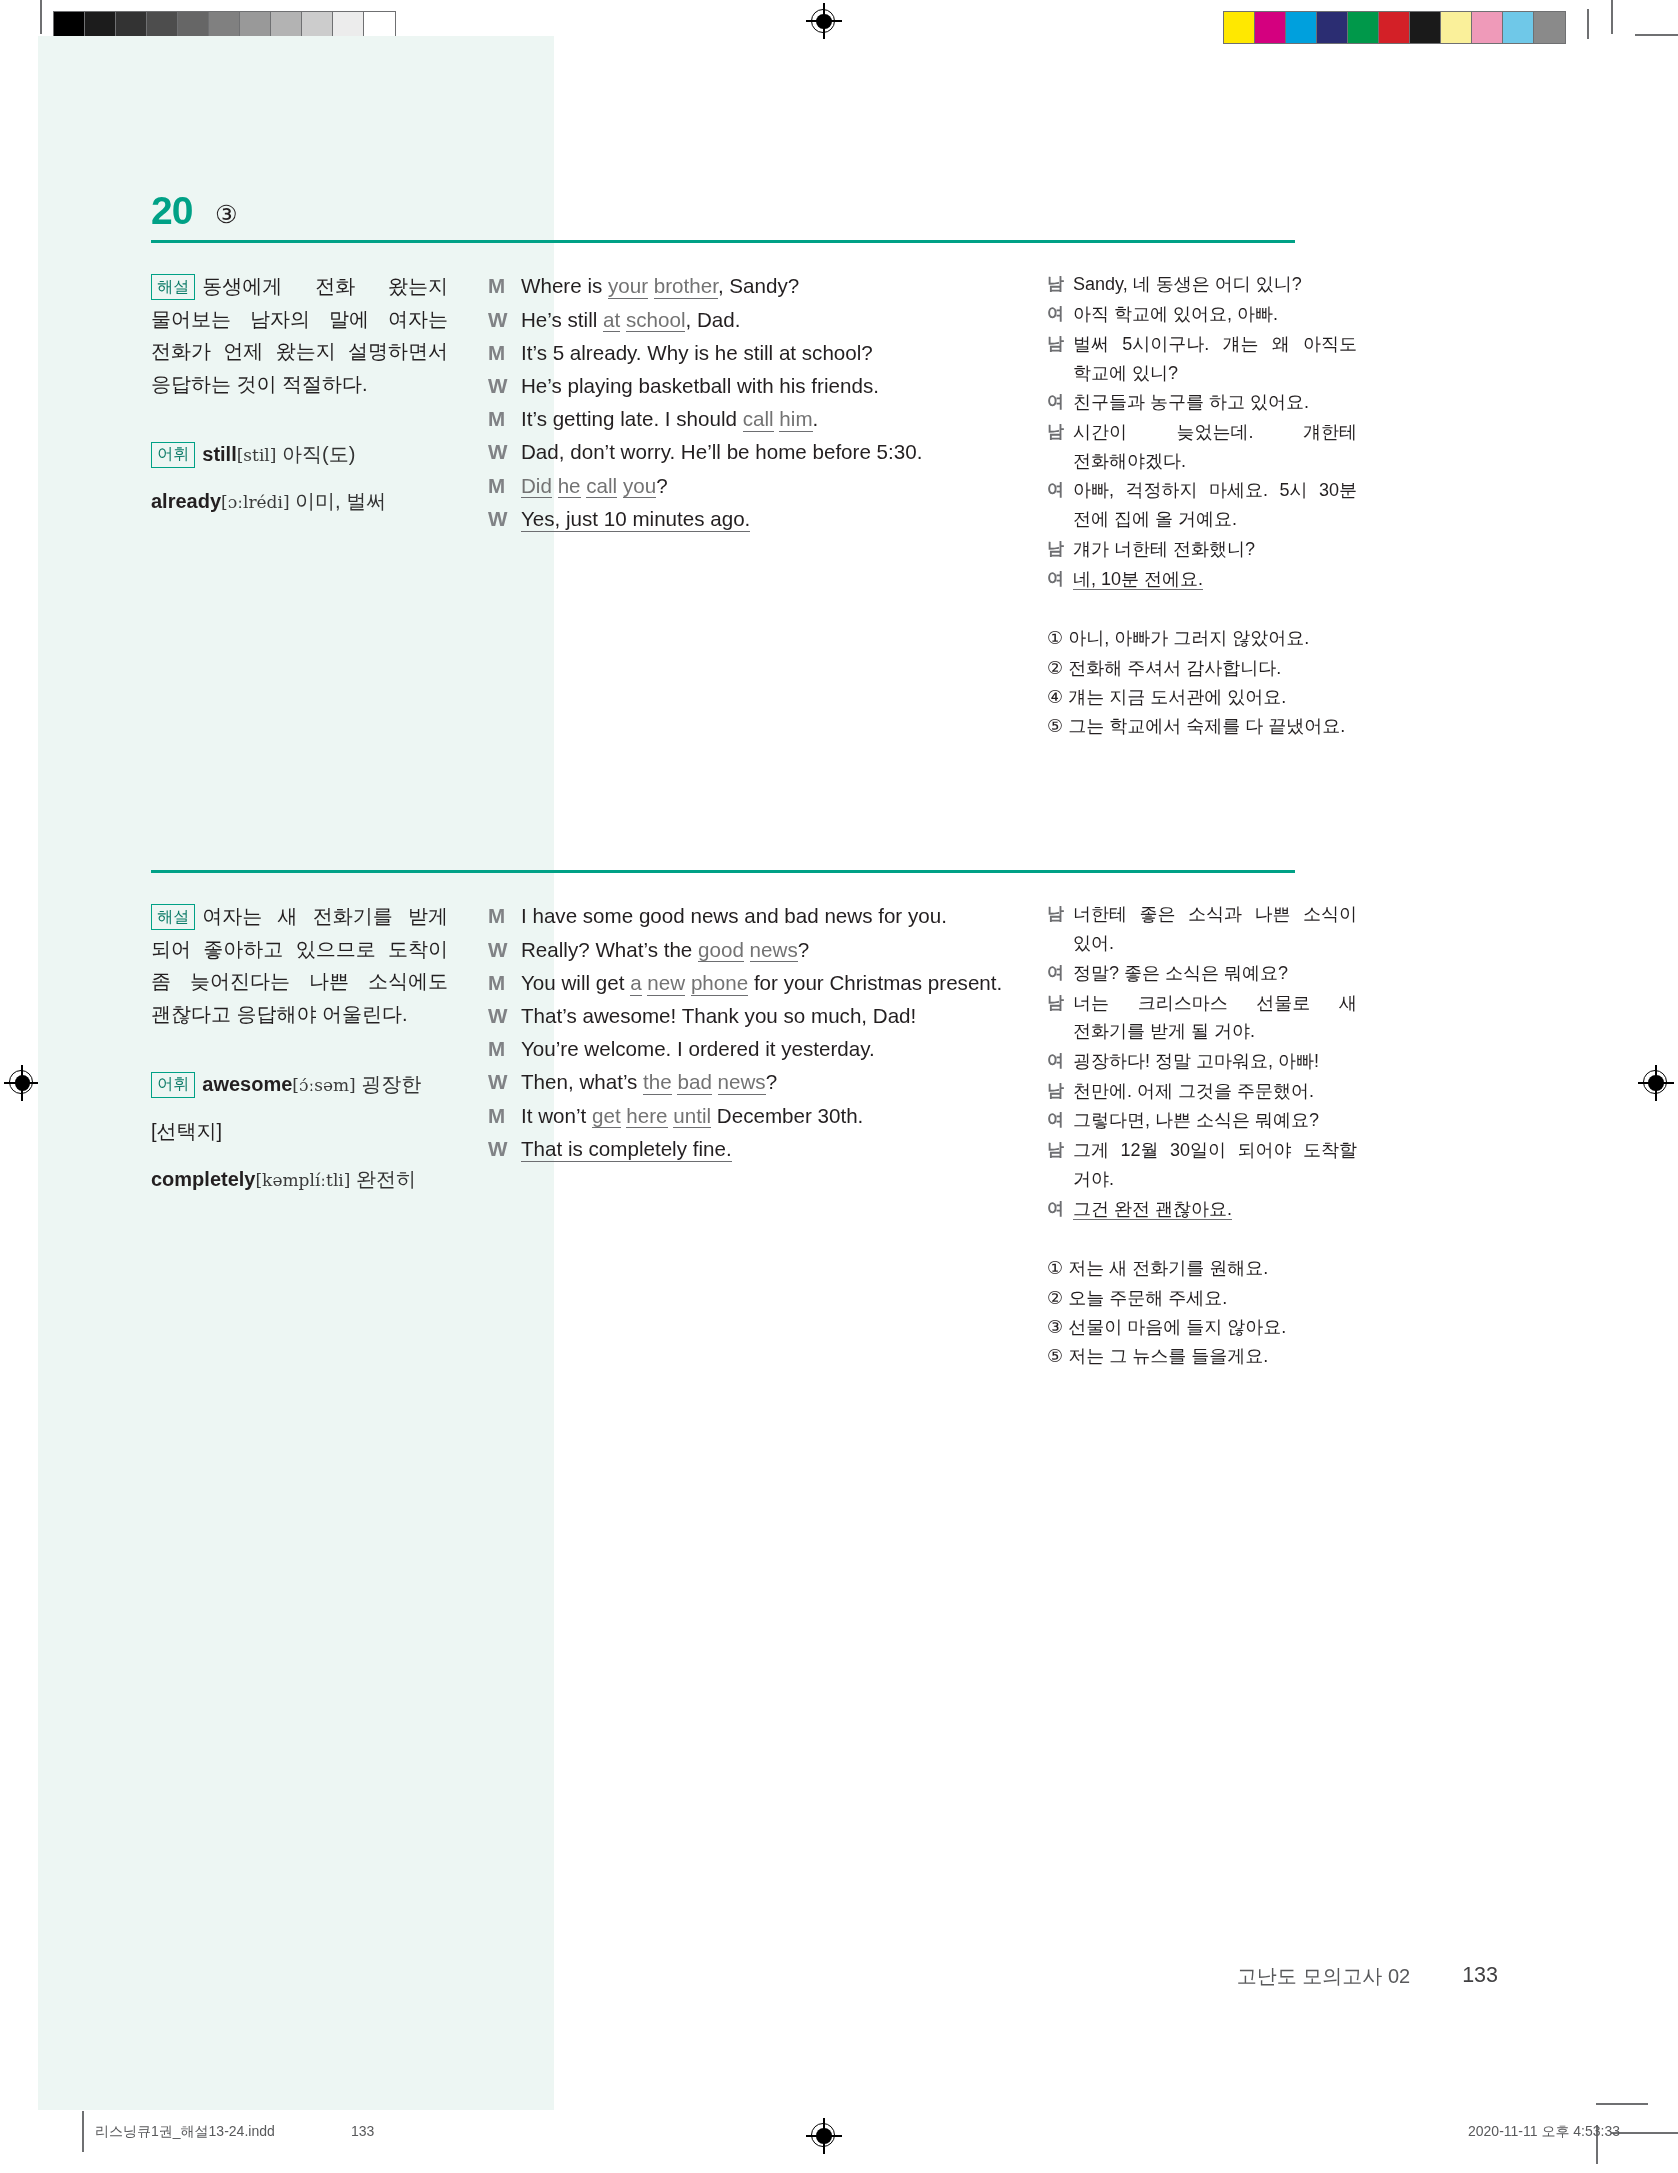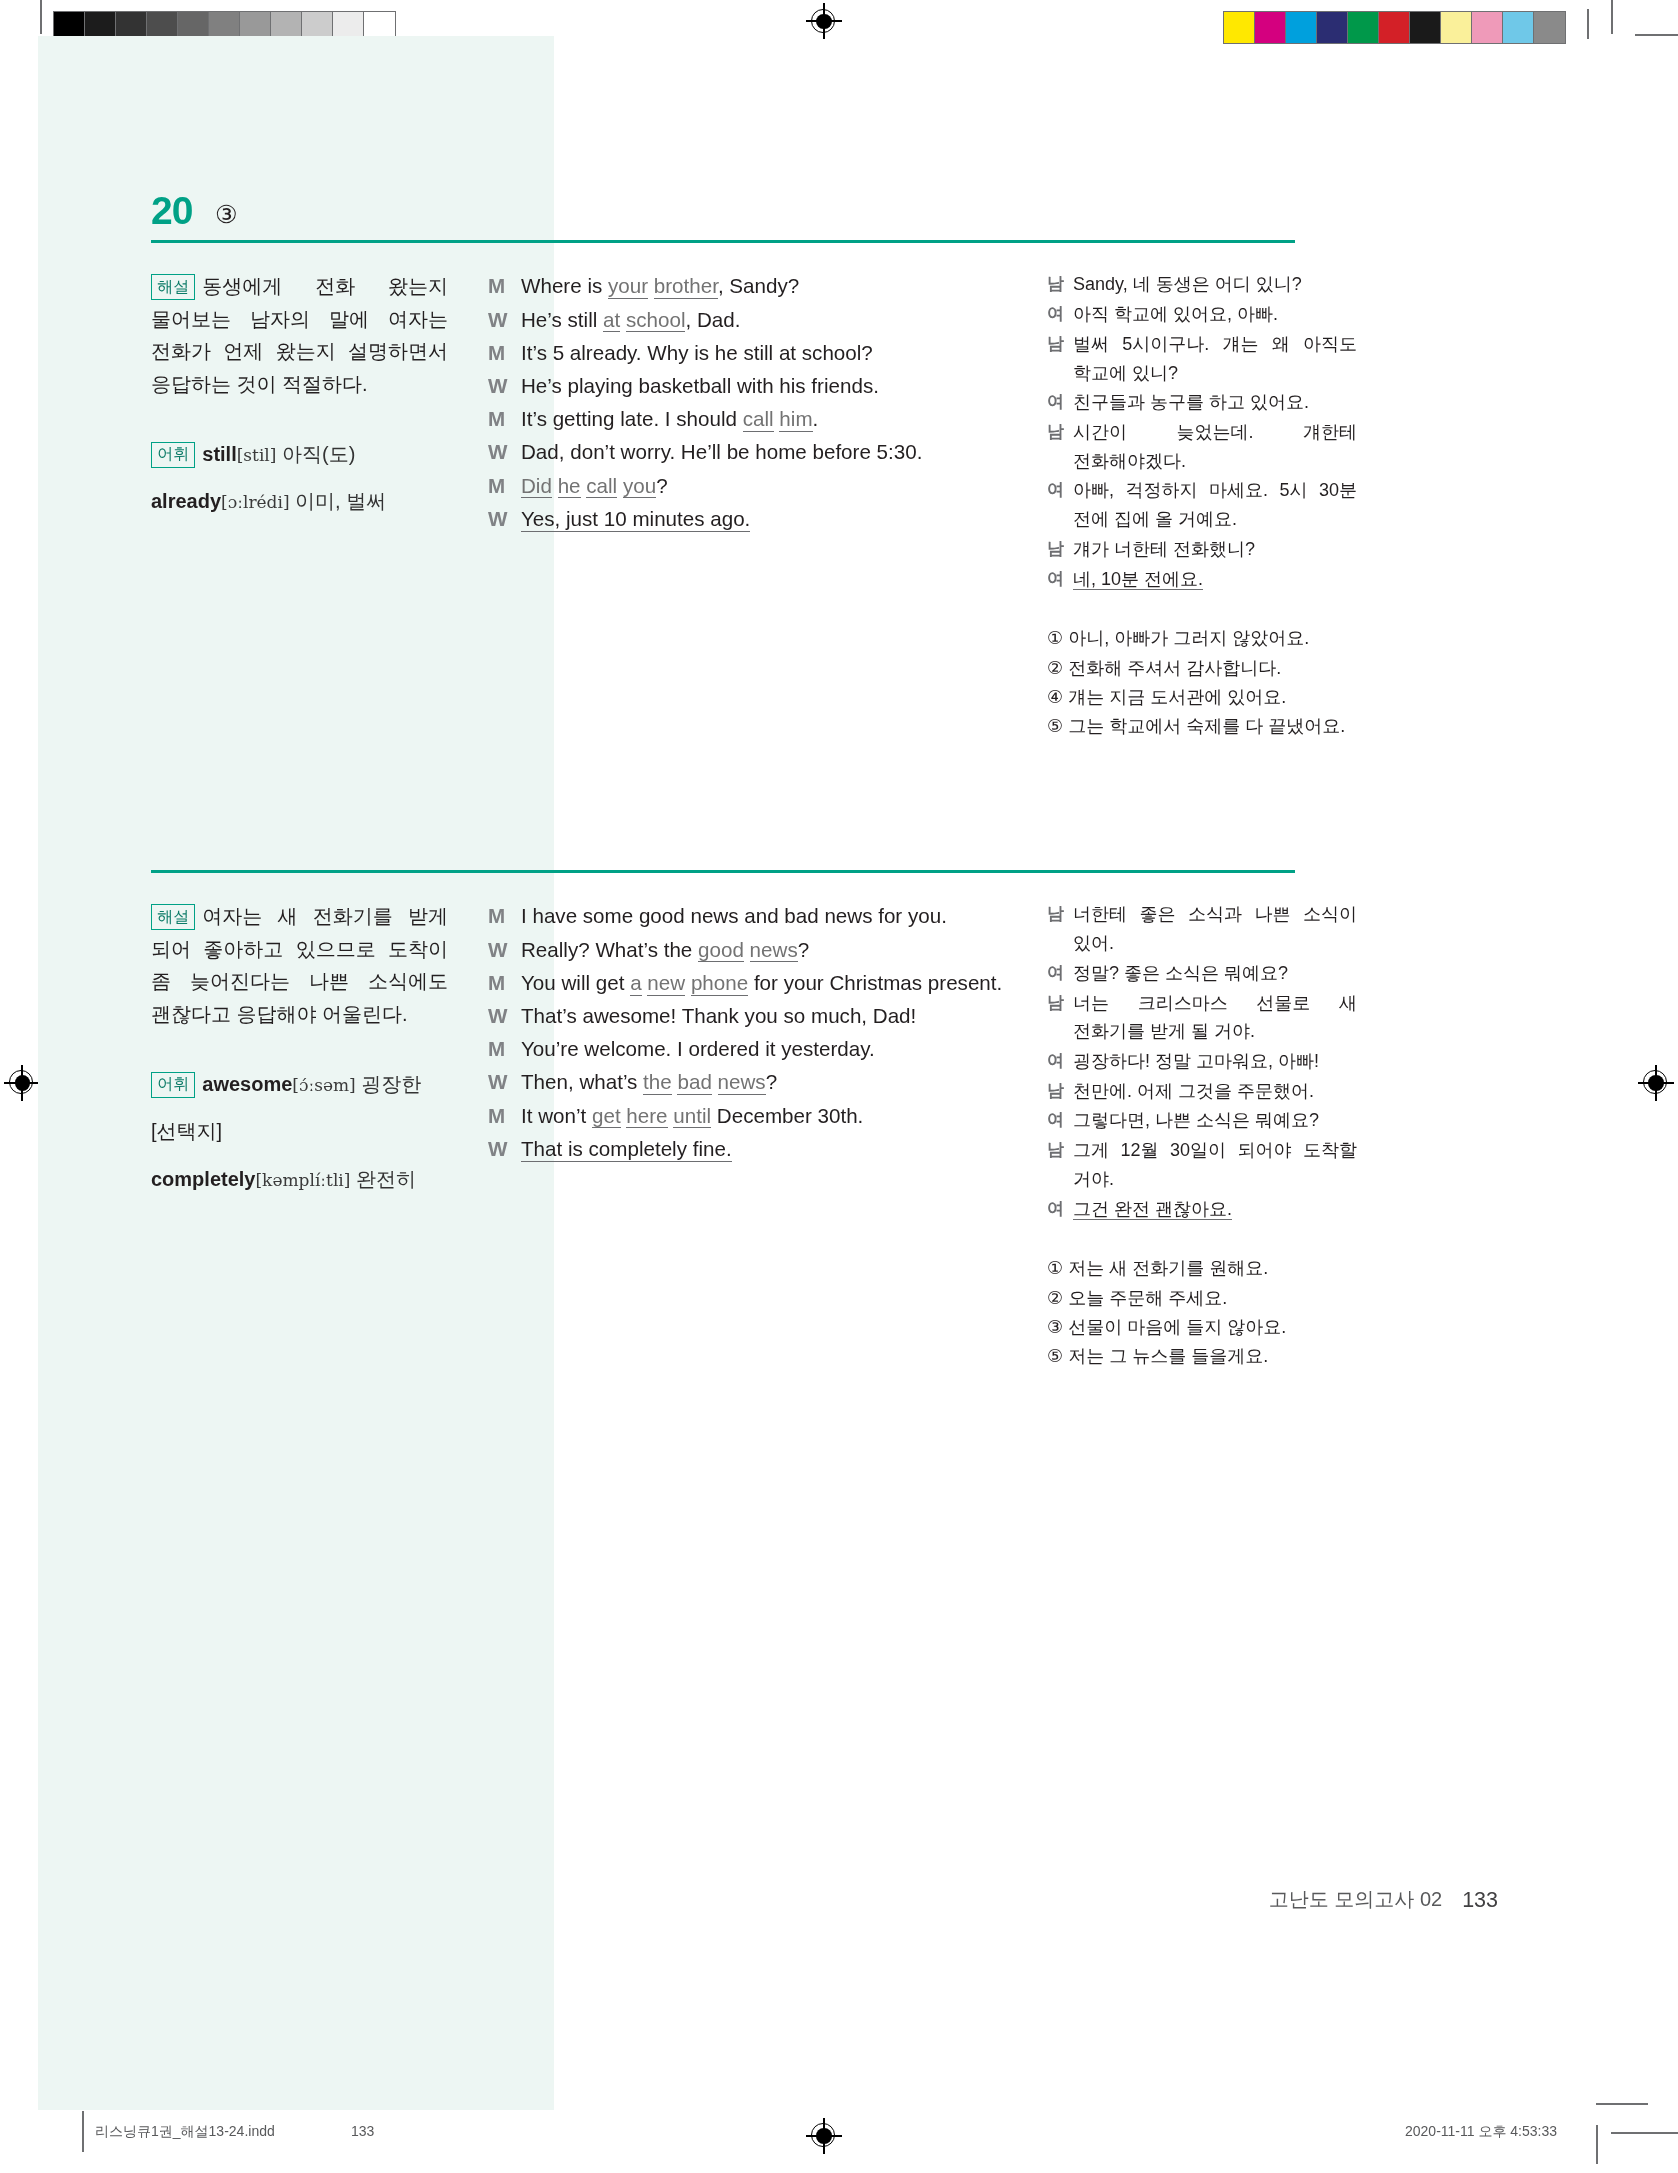--- a/index.html
+++ b/index.html
@@ -214,41 +214,41 @@
     font-size: 18px;
     line-height: 1.62;
     color: #231f20;
   }
   .option-line { white-space: nowrap; }
 
   
   #page-footer {
     position: absolute;
     right: 181px;
-    top: 1886px;
+    top: 1963px;
     display: flex;
-    align-items: flex-end;
-    gap: 20px;
+    align-items: flex-start;
+    gap: 52px;
     font-size: 20px;
     color: #58595b;
   }
   #page-footer .folio { font-size: 21.5px; color: #414042; }
 
   #print-footer {
     position: absolute;
     left: 0;
     top: 2123px;
     width: 1679px;
     height: 43px;
     font-size: 14px;
     color: #58595b;
   }
   #print-footer .indd-name { position: absolute; left: 95px; top: 0; white-space: nowrap; }
   #print-footer .indd-page { position: absolute; left: 351px; top: 0; }
-  #print-footer .timestamp { position: absolute; left: 1405px; top: 0; white-space: nowrap; }
+  #print-footer .timestamp { position: absolute; left: 1468px; top: 0; white-space: nowrap; }
 </style>
 </head>
 <body>
 
 <div class="print-mark trim-line-v" style="left:40px; top:0; height:34px;"></div>
 <div class="print-mark trim-line-v" style="left:1611px; top:0; height:34px;"></div>
 <div class="print-mark trim-line-h" style="left:1635px; top:34px; width:44px;"></div>
 <div class="print-mark trim-line-v" style="left:1587px; top:8.6px; height:30px;"></div>
 
 <div class="print-mark trim-line-v" style="left:82px; top:2111px; height:41px;"></div>

